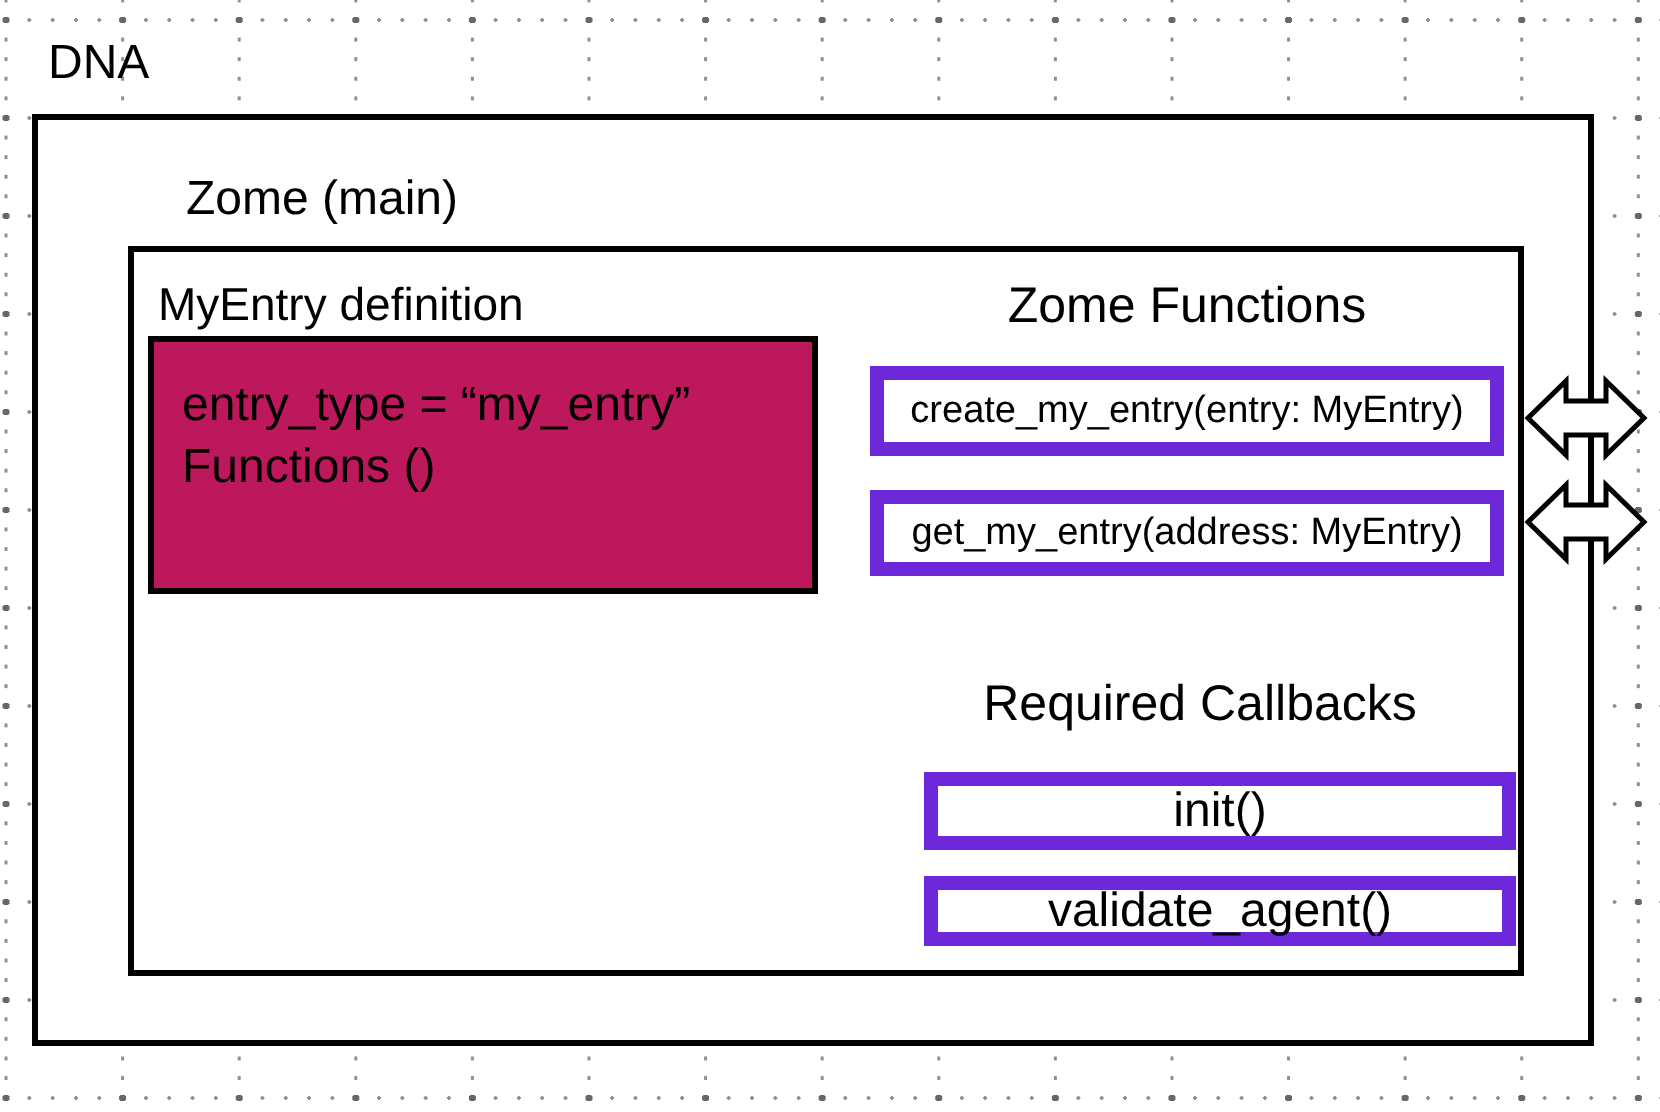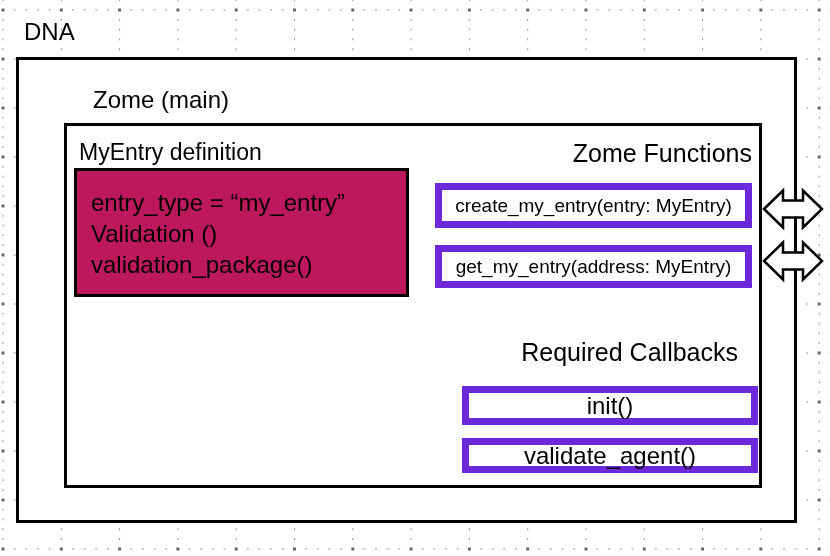--- a/index.html
+++ b/index.html
@@ -70,21 +70,21 @@
     padding: 16px 0 0 14px;
     font-size: 24px;
     line-height: 31px;
     white-space: nowrap;
     overflow: hidden;
   }
 
   .section-heading {
     position: absolute;
     font-size: 25px;
-    text-align: right;
+    text-align: center;
     white-space: nowrap;
   }
   .zf-heading { left: 368px; top: 13px; width: 317px; }
   .rc-heading { left: 395px; top: 212px; width: 276px; }
 
   .item-box {
     position: absolute;
     border: 7px solid #6d28d9;
     background: #fff;
     display: flex;
@@ -118,22 +118,21 @@
   <div class="dna-box">
 
     <div class="zome-label">Zome (main)</div>
 
     <div class="zome-box">
 
       <div class="myentry-label">MyEntry definition</div>
 
       <div class="entry-box">
         <div>entry_type = “my_entry”</div>
-        <div>Validation ()</div>
-        <div>validation_package()</div>
+        <div>Functions ()</div>
       </div>
 
       <div class="section-heading zf-heading">Zome Functions</div>
 
       <div class="item-box fn-box fn-create">create_my_entry(entry: MyEntry)</div>
 
       <div class="item-box fn-box fn-get">get_my_entry(address: MyEntry)</div>
 
       <div class="section-heading rc-heading">Required Callbacks</div>
 

